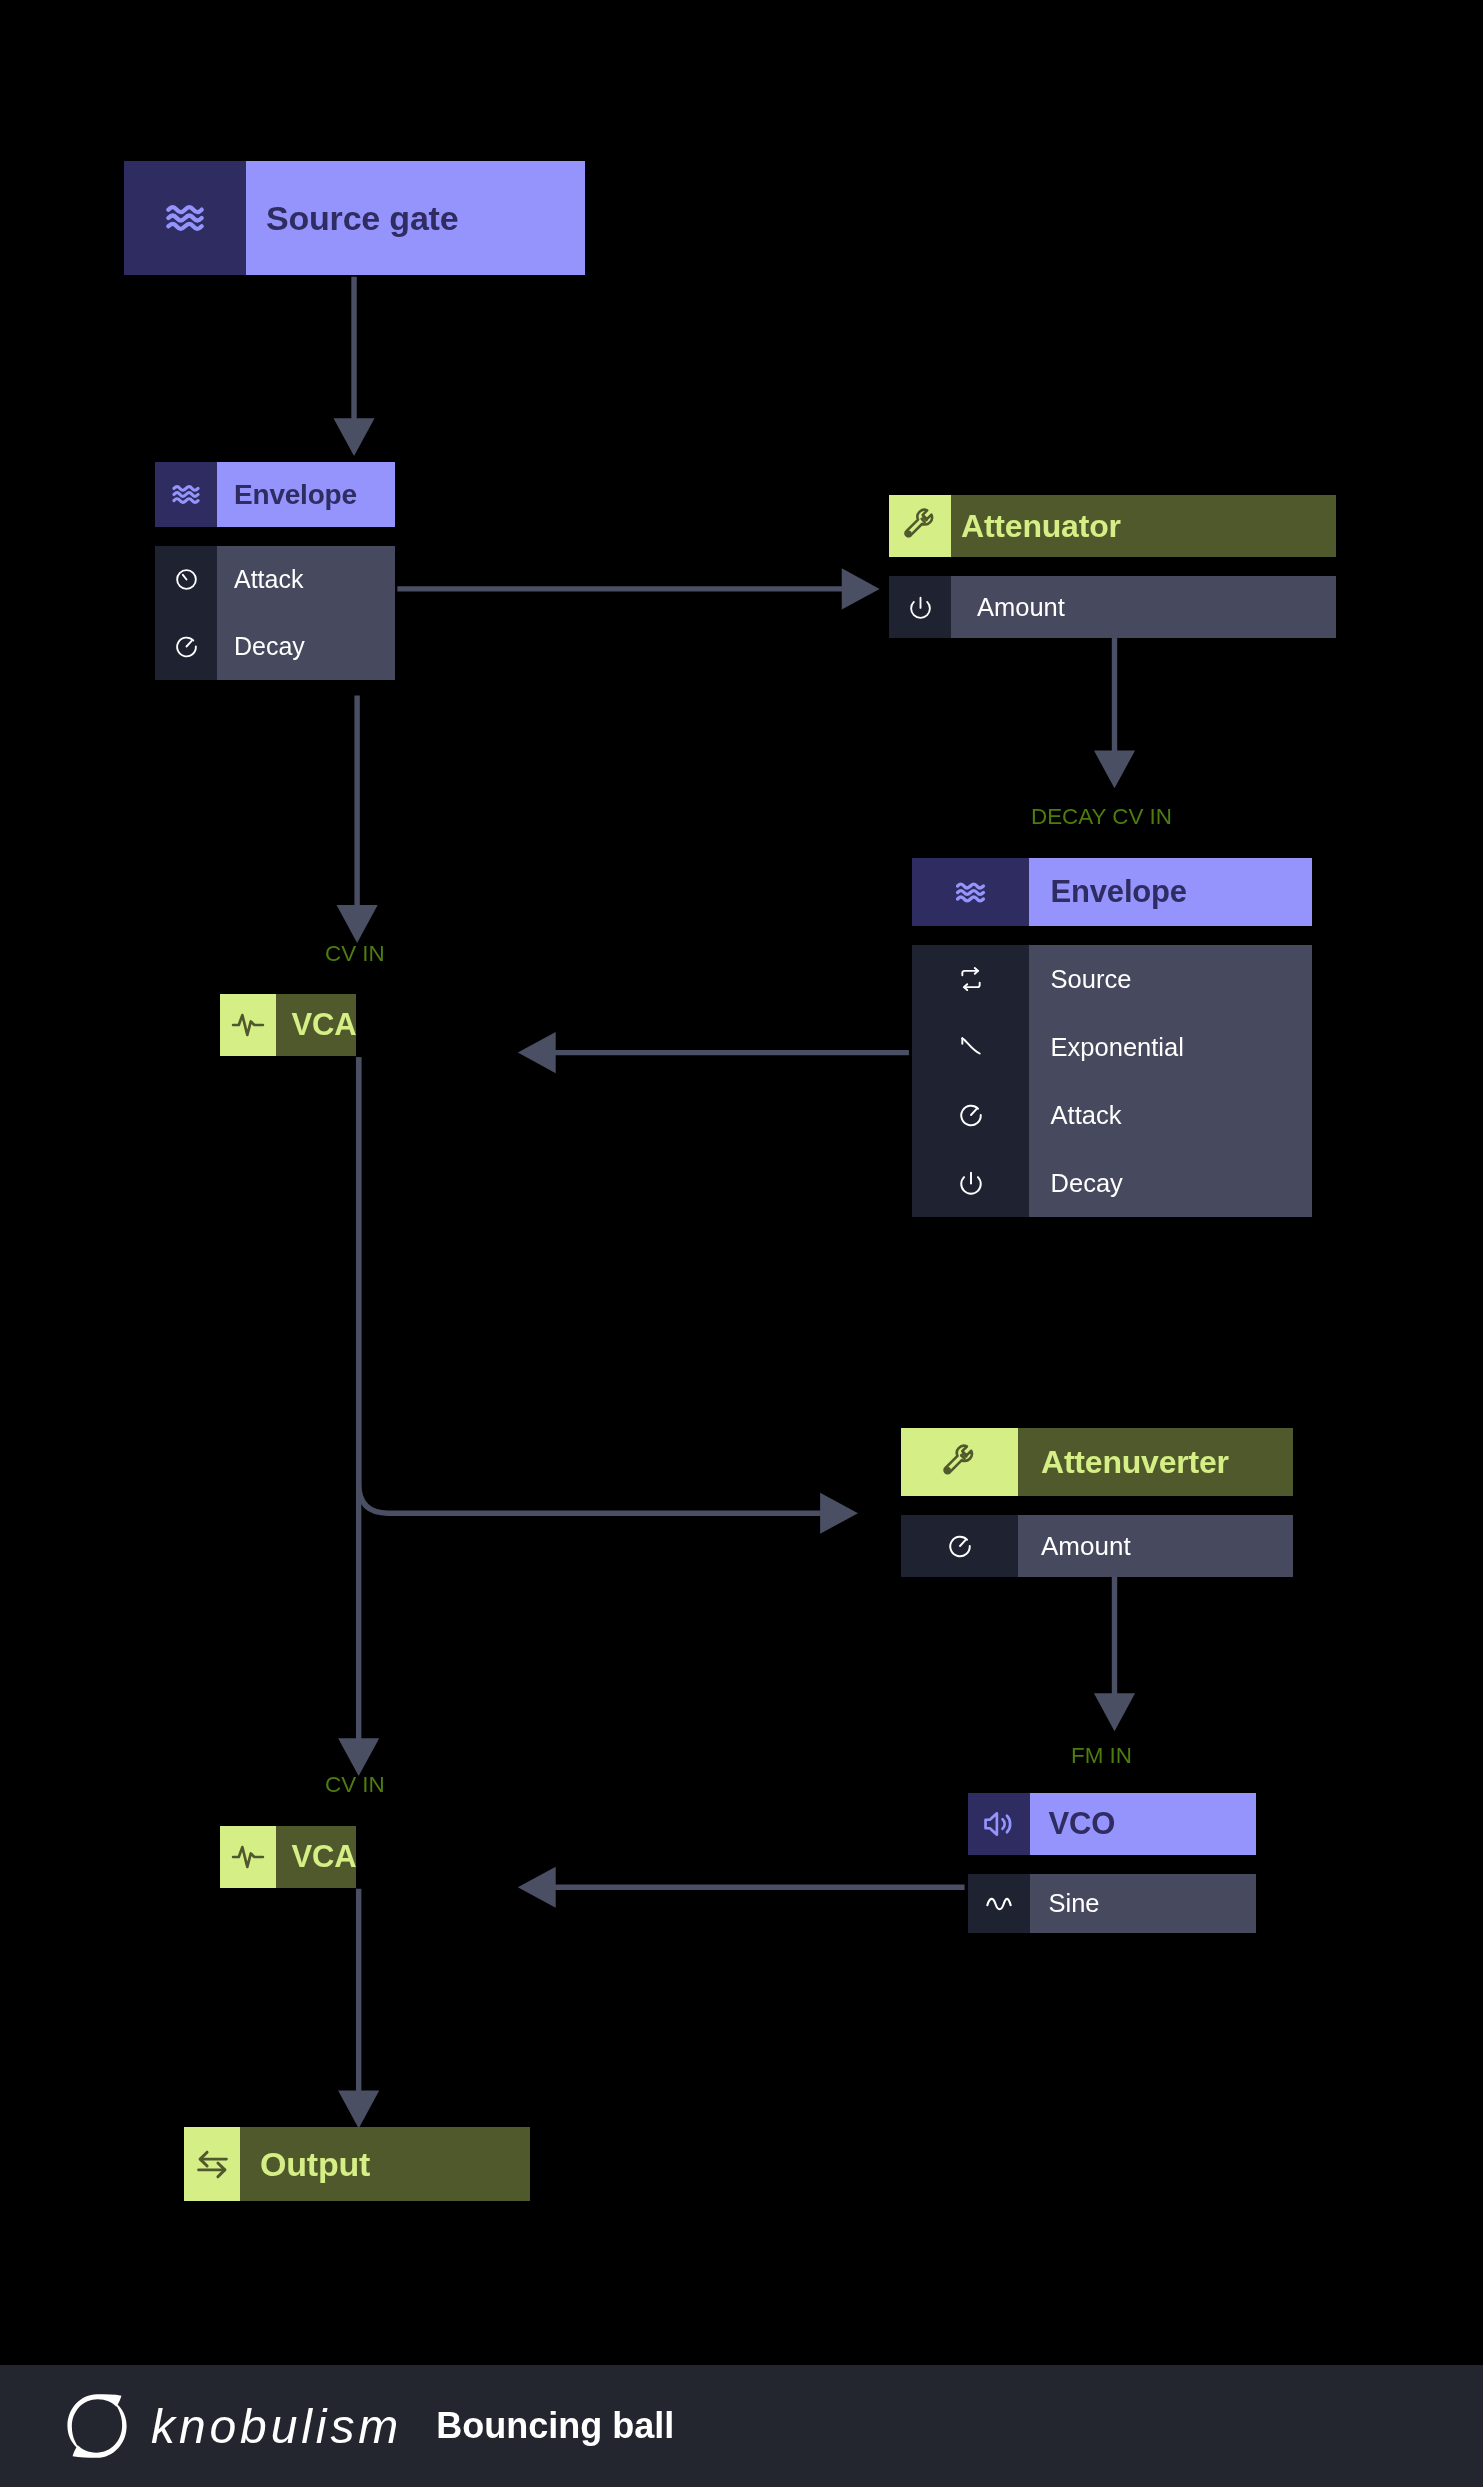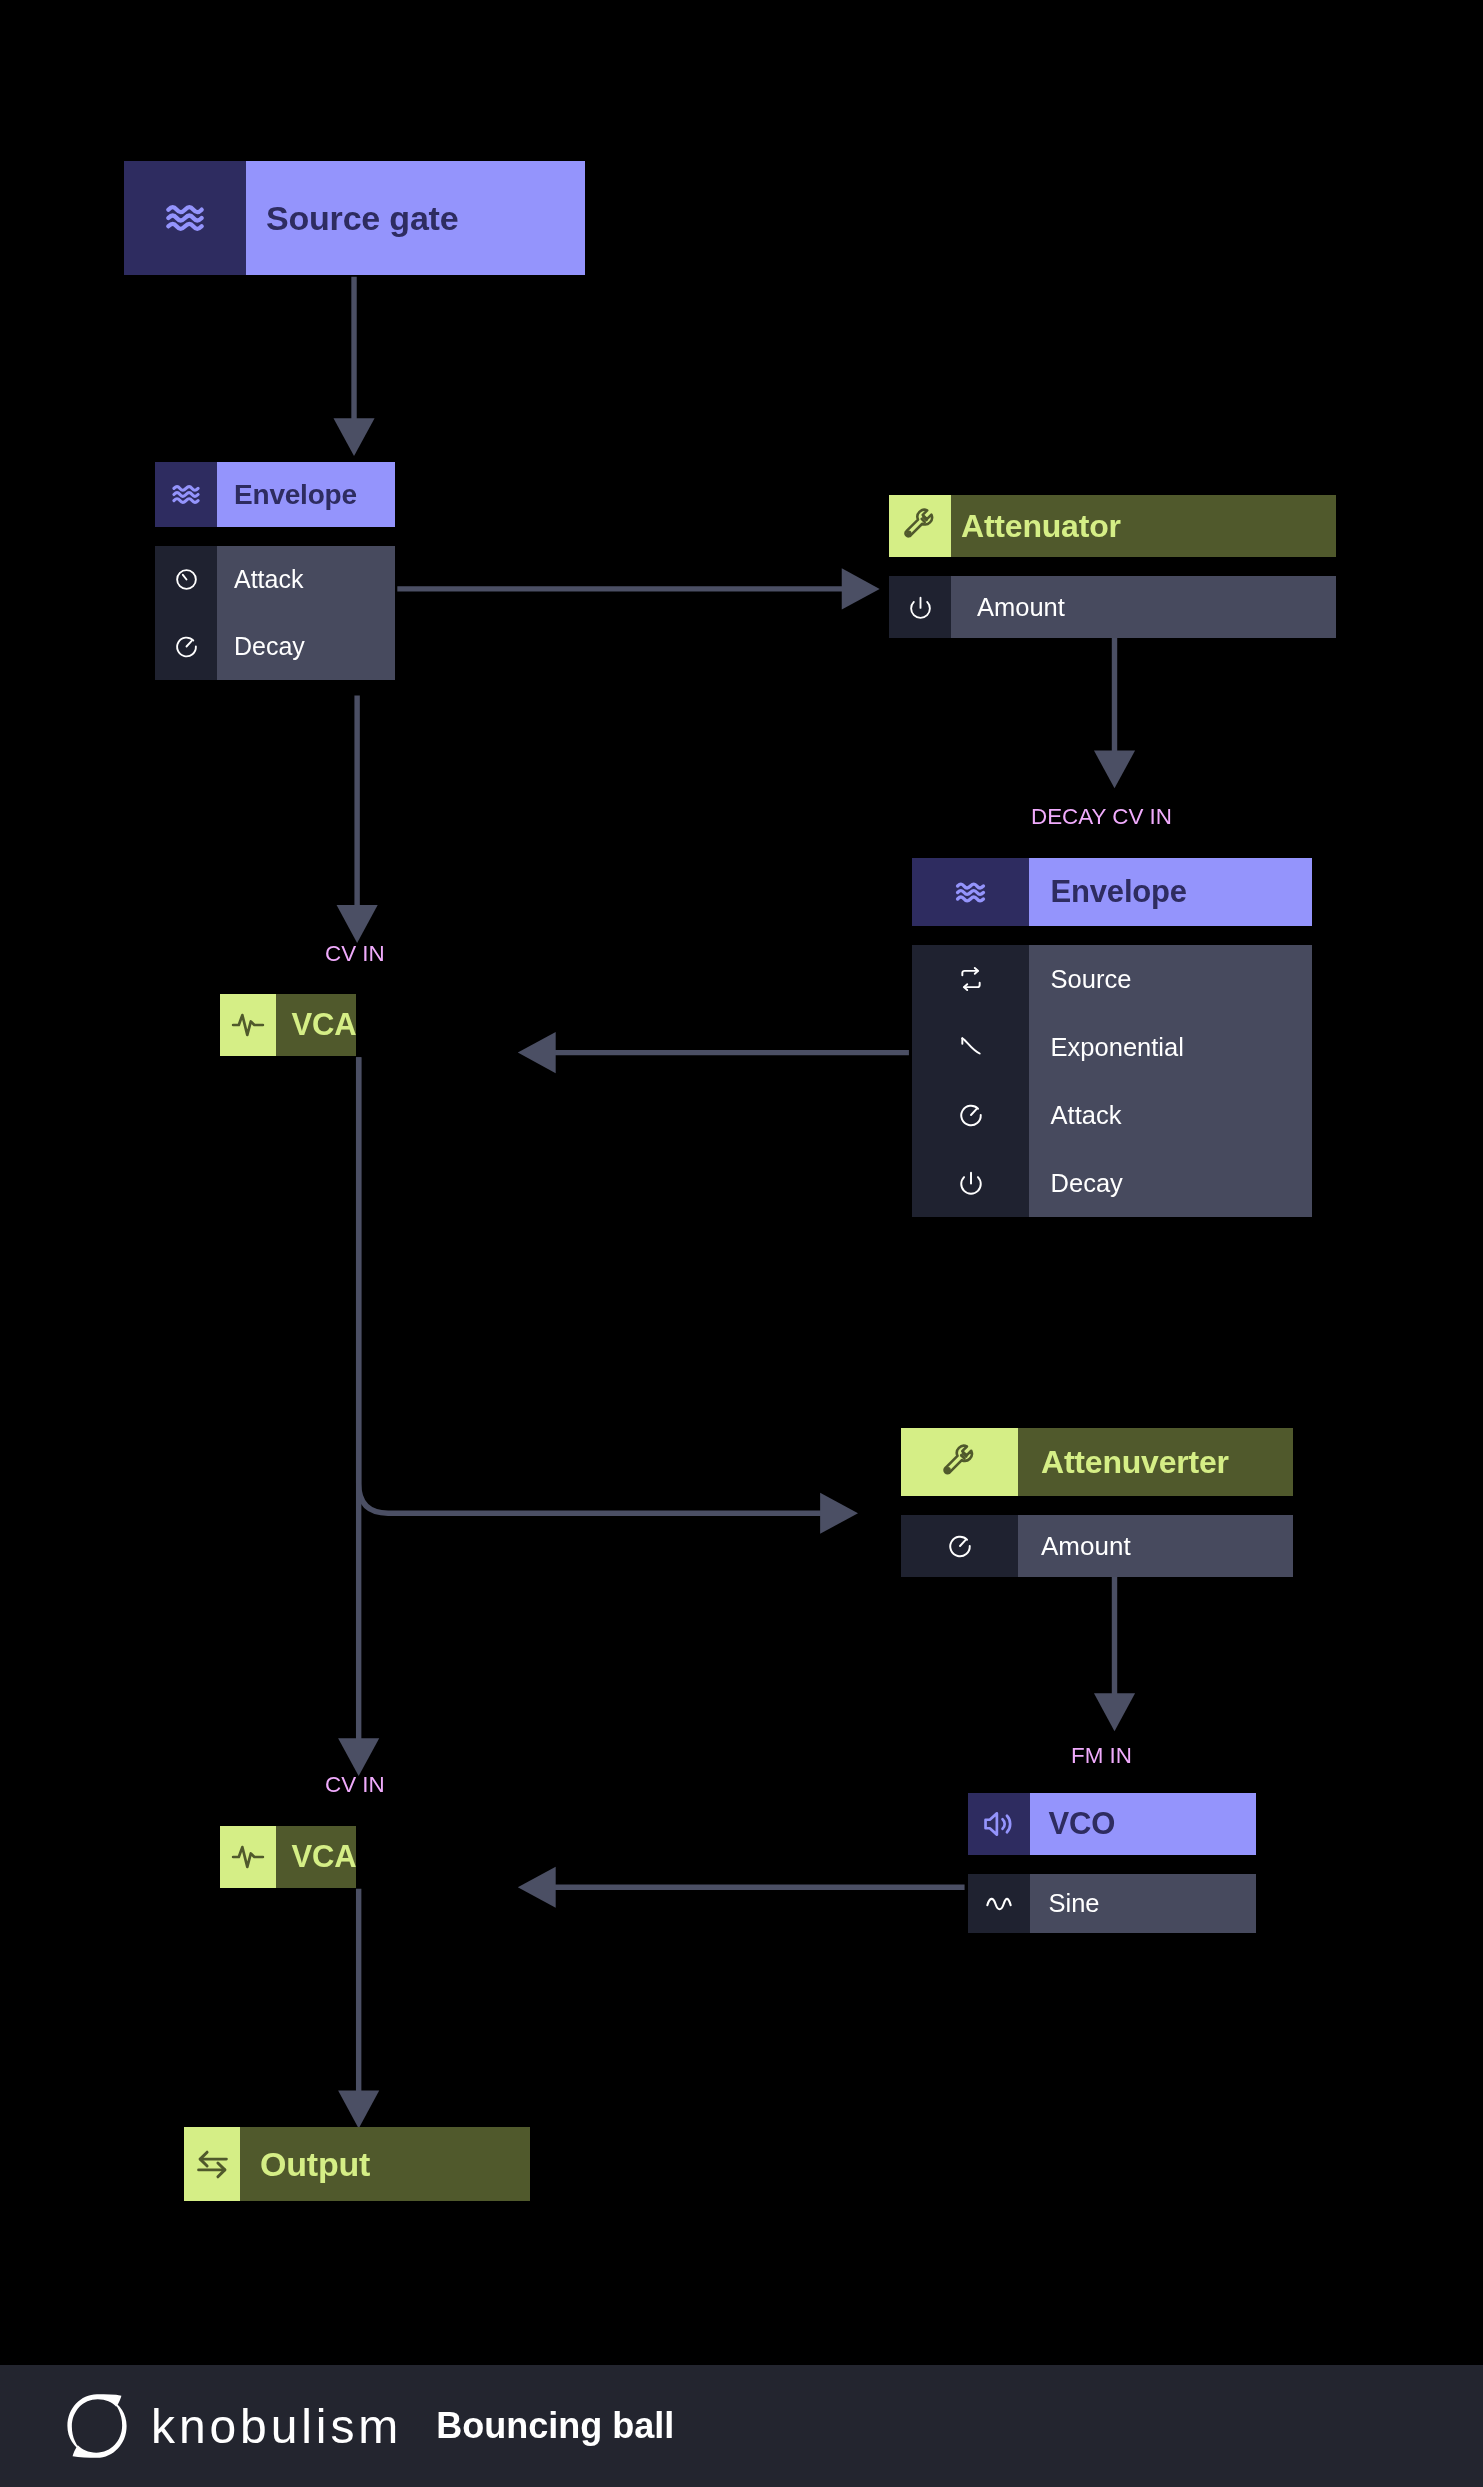--- a/index.html
+++ b/index.html
@@ -84,21 +84,21 @@
   
   .theme-green .head .icon-cell { background: #d5ee86; }
   .theme-green .head .title-cell { background: #50592c; color: #d5ee86; }
   .theme-green .head .icon-cell svg { stroke: #50592c; fill: none; }
 
   .row-icon svg { stroke: #ffffff; fill: none; }
 
   
   .port-label {
     position: absolute;
-    color: #f0abfc;
+    color: #4d7c0f;
     white-space: nowrap;
     font-weight: normal;
   }
 
   
   #footer-bar {
     position: absolute;
     left: 0;
     width: 1484px;
     display: flex;
@@ -109,20 +109,21 @@
   #brand-logo {
     flex: 0 0 auto;
     display: flex;
     align-items: center;
     justify-content: center;
   }
   #brand-name {
     color: #ffffff;
     font-weight: normal;
     letter-spacing: 3.9px;
+    font-style: italic;
   }
   #patch-name {
     color: #ffffff;
     font-weight: bold;
   }
 </style>
 </head>
 <body>
 
 <div id="page">

